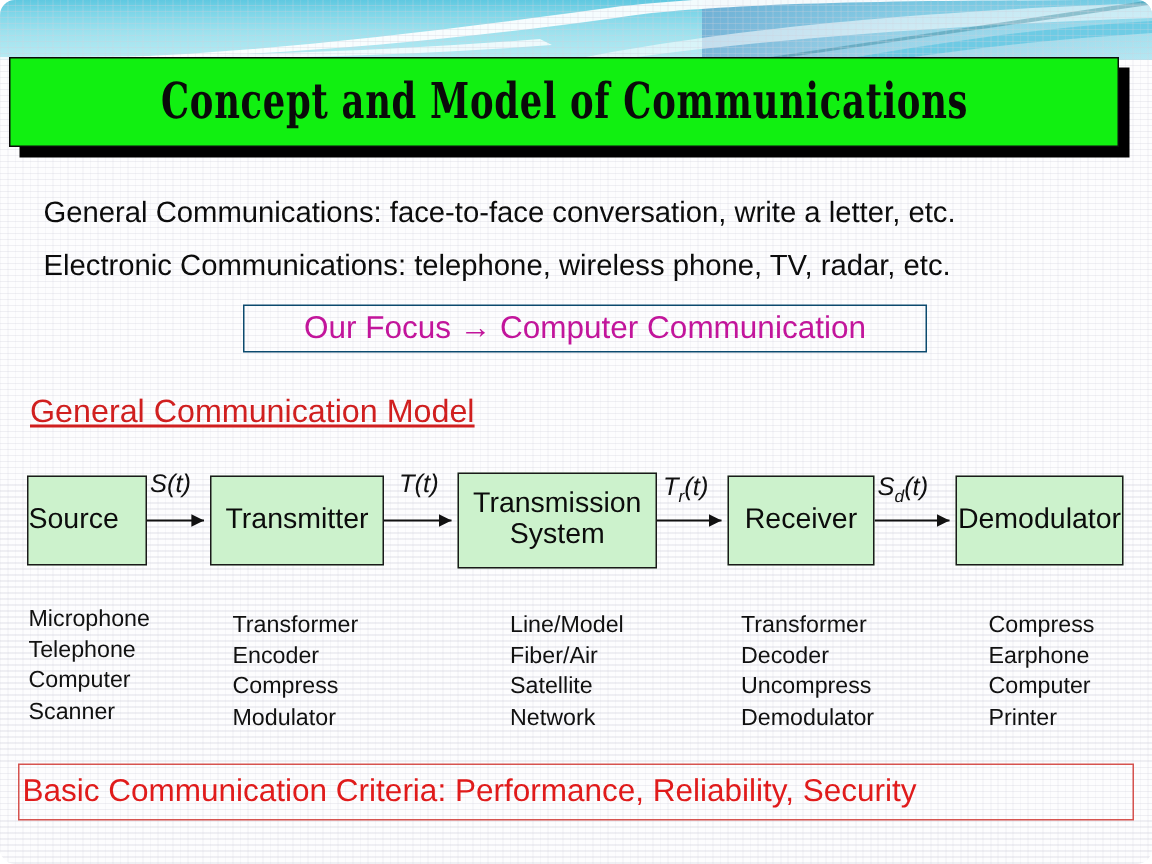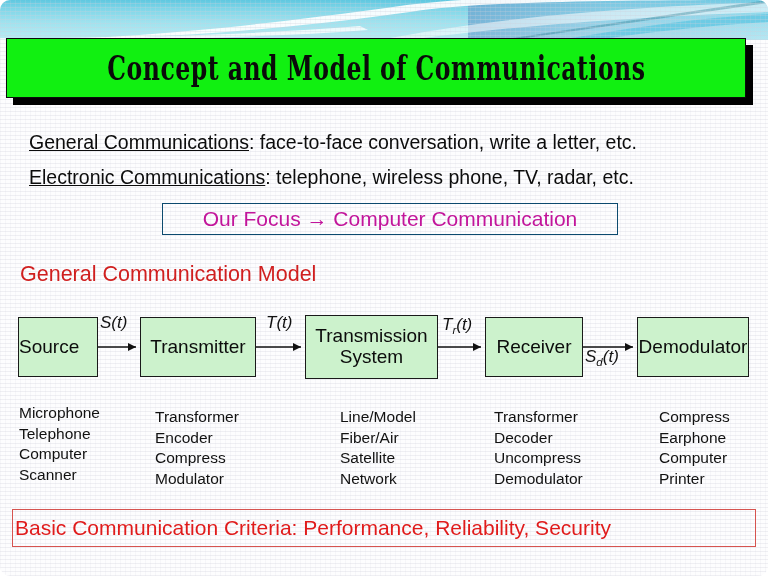--- a/index.html
+++ b/index.html
@@ -73,21 +73,21 @@
     white-space: nowrap;
   }
 
   
   .body-line {
     position: absolute;
     font-size: 19.5px;
     color: #0c0c0c;
     white-space: nowrap;
   }
-  .body-line .ul { text-decoration: underline; }
+  .body-line .ul { }
   #line-general { left: 29px; top: 131px; }
   #line-electronic { left: 29px; top: 166px; }
 
   
   #focus-box {
     position: absolute;
     left: 162px; top: 203px;
     width: 456px; height: 32px;
     border: 1px solid #0c4a6e;
     box-sizing: border-box;
@@ -101,20 +101,21 @@
     color: #c2159b;
     white-space: nowrap;
   }
 
   
   #model-heading {
     position: absolute;
     left: 20px; top: 262px;
     font-size: 21.5px;
     color: #d01f1f;
+    text-decoration: underline;
     white-space: nowrap;
     text-align: center;
   }
 
   
   #diagram { position: absolute; left: 0; top: 0; width: 768px; height: 576px; }
   .node {
     position: absolute;
     background: #ccf2cc;
     border: 1px solid #1a1a1a;
@@ -137,21 +138,21 @@
     position: absolute;
     font-size: 17px;
     font-style: italic;
     color: #111;
     white-space: nowrap;
   }
   .edge-label sub { font-size: 11.5px; font-style: italic; }
   #lbl-st  { left: 100px; top: 313px; }
   #lbl-tt  { left: 266px; top: 313px; }
   #lbl-trt { left: 442px; top: 315px; }
-  #lbl-sdt { left: 585px; top: 315px; margin-top: 32px; }
+  #lbl-sdt { left: 585px; top: 315px; }
 
   
   .col-list {
     position: absolute;
     font-size: 15.5px;
     color: #111;
     line-height: 20.5px;
     white-space: nowrap;
   }
   #col-0 { left: 19px;  top: 403px; }

